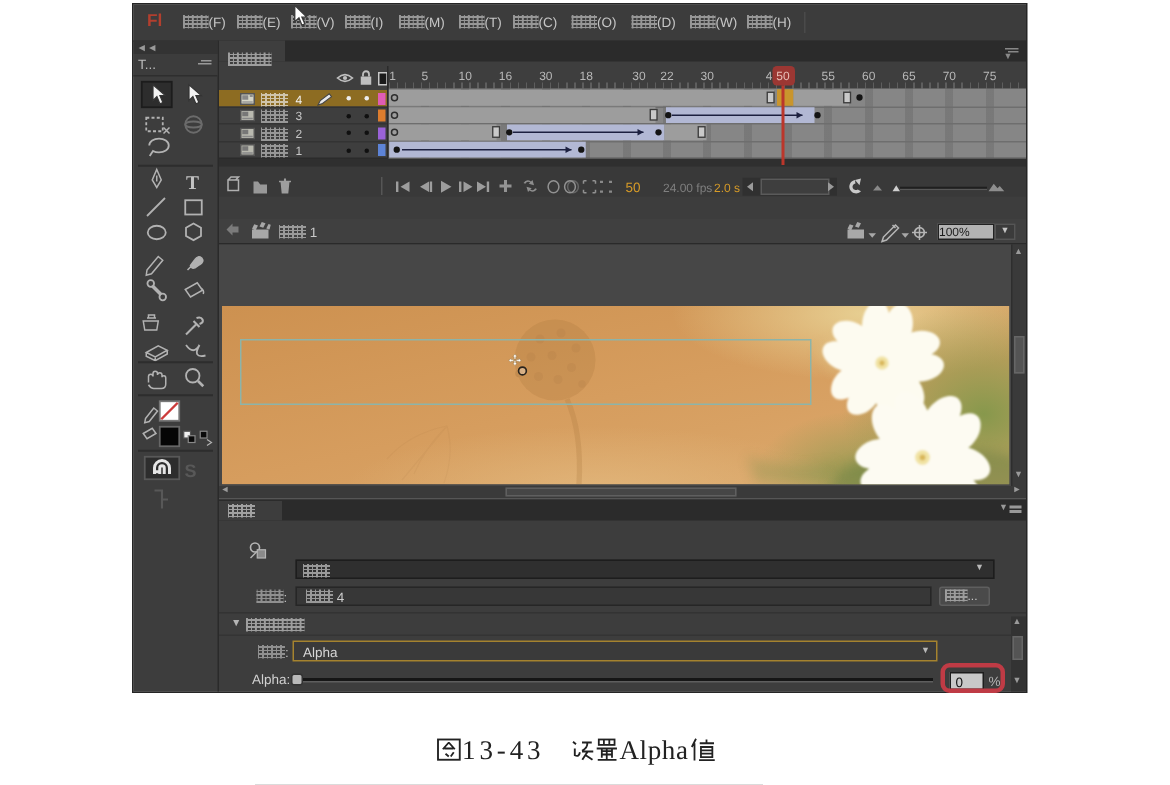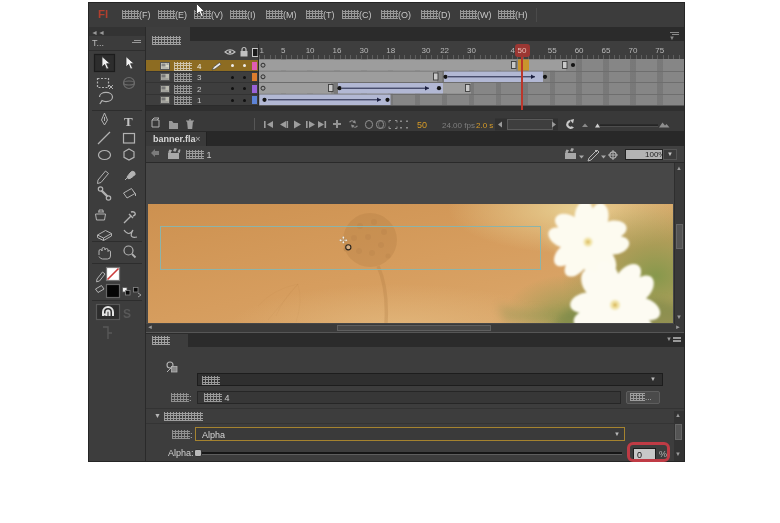--- a/index.html
+++ b/index.html
@@ -290,41 +290,36 @@
       <path d="M424,4 a4.5,4.5 0 1 0 4,7.5 l-2.2,-1.2 a2.2,2.2 0 1 1 -1.5,-4 z M424,4 l4,-1 -1,4.5 z" fill="#c9c9c9"></path>
       <path d="M436,11 l3,-3.5 3,3.5 z" opacity="0.8"></path>
       <path d="M449,11.5 l2.5,-4 2.5,4 z" fill="#cfcfcf"></path>
       <rect x="454" y="8.5" width="58" height="1.4" fill="#1f1f1f"></rect>
           <rect x="454" y="9.9" width="58" height="0.8" fill="#585858"></rect>
       <path d="M513,11.5 l3.5,-5 2.5,3 1.5,-1.5 3,3.5 z" opacity="0.85"></path>
     </g>
   </svg>
 </div>
 
-<div class="a" style="left:146px;top:131px;width:538px;height:15px;background:#282828">
-  <div class="a" style="left:0;top:1px;width:60px;height:14px;background:#3a3a3a;border-right:1px solid #222"></div>
-  <div class="a" style="left:7px;top:3px;font:bold 9px 'Liberation Sans';color:#d8d8d8">banner.fla</div>
-  <div class="a" style="left:49px;top:2px;font-size:9.5px;color:#b0b0b0">×</div>
-</div>
 
 <div class="a" id="editbar" style="left:146px;top:146px;width:538px;height:17px;background:#404040;border-bottom:1px solid #2a2a2a;box-sizing:border-box">
   <svg class="a" style="left:0;top:0" width="538" height="16" viewBox="0 0 538 16">
     <path d="M13,5 h-4 v-2 l-4,4 4,4 v-2 h4 z" fill="#7b7b7b"></path>
     <g fill="#a8a8a8">
       <path d="M22,7 h11 v6 h-11 z M22,6.5 l1.5,-3 2.5,0.8 -1.5,3 z M27,5 l1.5,-3 2.5,0.8 -1.5,3 z M31.5,6.3 l1.5,-3 1.5,0.5 -0.8,3.2 z"></path>
       <path d="M419,7 h11 v6 h-11 z M419,6.5 l1.5,-3 2.5,0.8 -1.5,3 z M424,5 l1.5,-3 2.5,0.8 -1.5,3 z"></path>
       <path d="M433,9.5 h5 l-2.5,3 z"></path>
       <path d="M443,12 l8,-8 2,2 -8,8 -3,1 z M449,4 l2,2" stroke="#b5b5b5" fill="none"></path>
       <path d="M455,9.5 h5 l-2.5,3 z"></path>
       <circle cx="467" cy="9" r="3.2" fill="none" stroke="#b5b5b5" stroke-width="1.2"></circle>
       <path d="M467,4 v10 M462,9 h10" stroke="#b5b5b5" stroke-width="1" fill="none"></path>
     </g>
     </svg>
   <div class="a" style="left:40px;top:4px;color:#c9c9c9;font-size:9px"><i class="k" style="width:18px"></i> 1</div>
-  <div class="a" style="left:479px;top:3px;width:38px;height:11px;background:#b3b3b3;border:1px solid #222;box-sizing:border-box;color:#1c1c1c;font-size:8px;line-height:9px;padding-left:19px">100%</div>
+  <div class="a" style="left:479px;top:3px;width:38px;height:11px;background:#b3b3b3;border:1px solid #222;box-sizing:border-box;color:#1c1c1c;font-size:8px;line-height:9px;padding-left:0">100%</div>
   <div class="a" style="left:517px;top:2.5px;width:14px;height:11px;background:#3b3b3b;border:1px solid #555;box-sizing:border-box;color:#c5c5c5;font-size:6px;text-align:center;line-height:9px">▼</div>
 </div>
 
 <div class="a" id="stage" style="left:146px;top:163px;width:528px;height:161px;background:#474747;overflow:hidden">
   <div class="a" id="banner" style="left:2px;top:41px;width:525px;height:119px;overflow:hidden">
     <svg width="525" height="119" viewBox="0 0 525 119">
       <defs>
         <linearGradient id="bg" x1="0" y1="0" x2="1" y2="1">
           <stop offset="0" stop-color="#cd9150"></stop>
               <stop offset="0.5" stop-color="#d69d5e"></stop>
@@ -467,13 +462,32 @@
   <div class="a" style="left:513px;top:116px;color:#b5b5b5">%</div>
   <div class="a" style="left:481px;top:109px;width:43px;height:20px;border:3px solid #bf3b45;border-radius:6px;box-sizing:border-box"></div>
 
   <div class="a" style="left:528px;top:78px;width:10px;height:50px;background:#333">
     <div class="a" style="left:1px;top:1px;color:#9a9a9a;font-size:6px">▲</div>
     <div class="a" style="left:1px;top:13px;width:7px;height:16px;background:#545454;border:1px solid #666;box-sizing:border-box"></div>
     <div class="a" style="left:1px;top:40px;color:#9a9a9a;font-size:6px">▼</div>
   </div>
 </div>
 
+<div class="a" id="cap" style="left:291px;top:490px;width:240px;height:28px;font:18px 'Liberation Serif',serif;color:#222;white-space:nowrap"><svg width="17" height="19" viewBox="0 0 17 19" style="vertical-align:-3px">
+        <g stroke="#222" stroke-width="1.25" fill="none">
+          <rect x="1" y="3" width="14.5" height="13.5"></rect>
+          <path d="M8.2,5 l-4,4.5 M8.2,5 l4,4.5 M5.2,9 h6 M6,12.5 l2.2,1.8 M11.5,11.5 l-2,2.8"></path>
+        </g>
+      </svg><span style="letter-spacing:2.6px">13-43</span><span style="display:inline-block;width:17px"></span><svg width="16" height="19" viewBox="0 0 16 19" style="vertical-align:-3px">
+        <g stroke="#222" stroke-width="1.25" fill="none">
+          <path d="M2,4.5 l2,1.7 M3.2,9 v4.5 q2.8,1.5 3.4,-2 M8,5 h6.5 M11.5,5 q0.5,3.5 -3.5,5.5 M8,11 h7.5 M11.8,11 l-3.6,5.5 M10.5,13.5 l4.5,3"></path>
+        </g>
+      </svg><svg width="17" height="19" viewBox="0 0 17 19" style="vertical-align:-3px">
+        <g stroke="#222" stroke-width="1.2" fill="none">
+          <rect x="3.2" y="3" width="10.5" height="3.6"></rect>
+          <path d="M6.6,3 v3.6 M10.2,3 v3.6 M1.8,9 h13.5 M8.5,9 v7 M5.2,10.8 h6.8 M5.2,13 h6.8 M5.2,9.2 v6 M12,9.2 v6 M2.5,16.6 h12.5"></path>
+        </g>
+      </svg><span style="letter-spacing:0.4px">Alpha</span><svg width="18" height="19" viewBox="0 0 18 19" style="vertical-align:-3px">
+        <g stroke="#222" stroke-width="1.2" fill="none">
+          <path d="M5,2.5 l-2.8,5.5 M4,5.5 v11.5 M7.5,5.5 h9.5 M12,3 v2.5 M8.3,8 h7.6 v6.8 h-7.6 z M8.3,10.2 h7.6 M8.3,12.4 h7.6 M7,16.8 h10.5"></path>
+        </g>
+      </svg></div>
 </div>
 
 </body></html>

